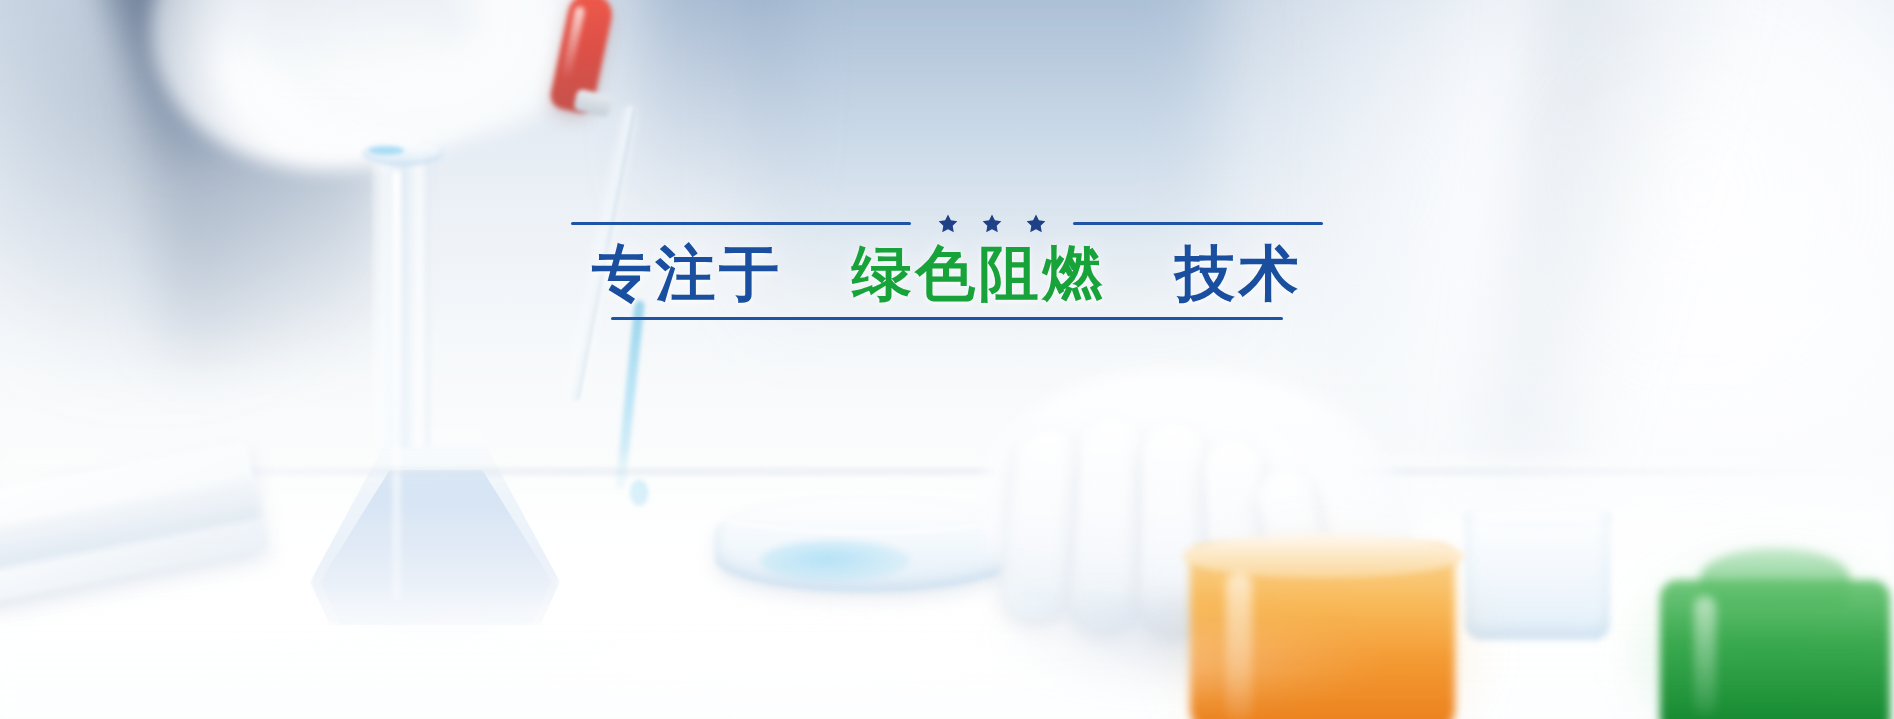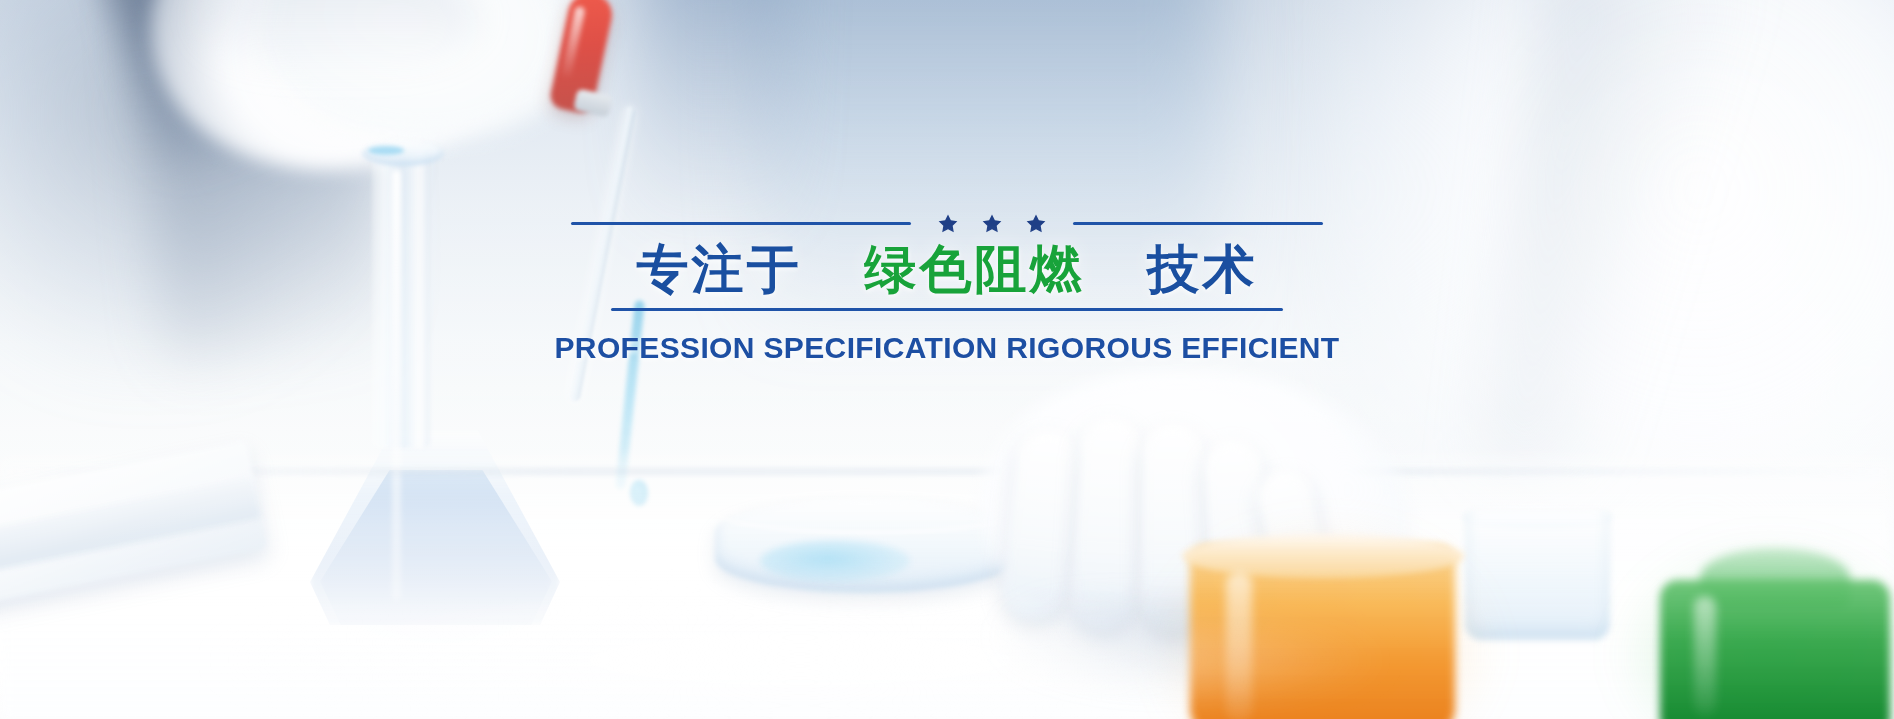--- a/index.html
+++ b/index.html
@@ -321,21 +321,21 @@
     width:786px;height:22px;
   }
   .divider .rule{height:3px;background:#1f53a8;flex:0 0 auto;border-radius:2px;}
   .divider .rule-left{width:340px;}
   .divider .rule-right{width:250px;}
   .stars{display:flex;align-items:center;gap:22px;padding:0 26px;}
   .star{width:22px;height:21px;display:block;}
 
   .headline{
     margin-top:6px;
-    font-size:52px;line-height:1.12;
+    font-size:60px;line-height:1.12;
     font-weight:700;letter-spacing:.06em;
     white-space:nowrap;
     font-family:"DejaVu Sans","Liberation Sans",sans-serif;
     text-shadow:0 2px 5px rgba(255,255,255,.75), 0 0 22px rgba(255,255,255,.6);
   }
   .hl-blue{color:#1a4fa0;}
   .hl-green{color:#18a33a;}
   .hl-gap{display:inline-block;width:20px;}
 
   .underline{
@@ -447,17 +447,16 @@
     <div class="headline">
       <span class="hl-blue">专注于</span>
       <span class="hl-gap"></span>
       <span class="hl-green">绿色阻燃</span>
       <span class="hl-gap"></span>
       <span class="hl-blue">技术</span>
     </div>
 
     <div class="underline"></div>
 
-    <div class="subtitle-en">PROFESSION SPECIFICATION RIGOROUS EFFICIENT</div>
 
 
   </div>
 </div>
 
 </body></html>

